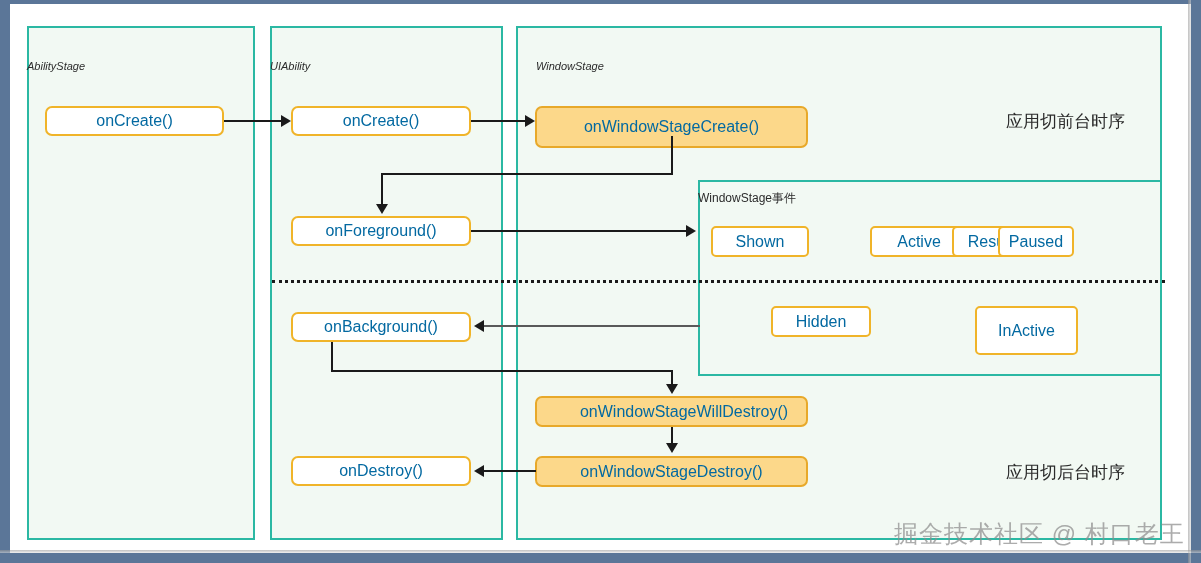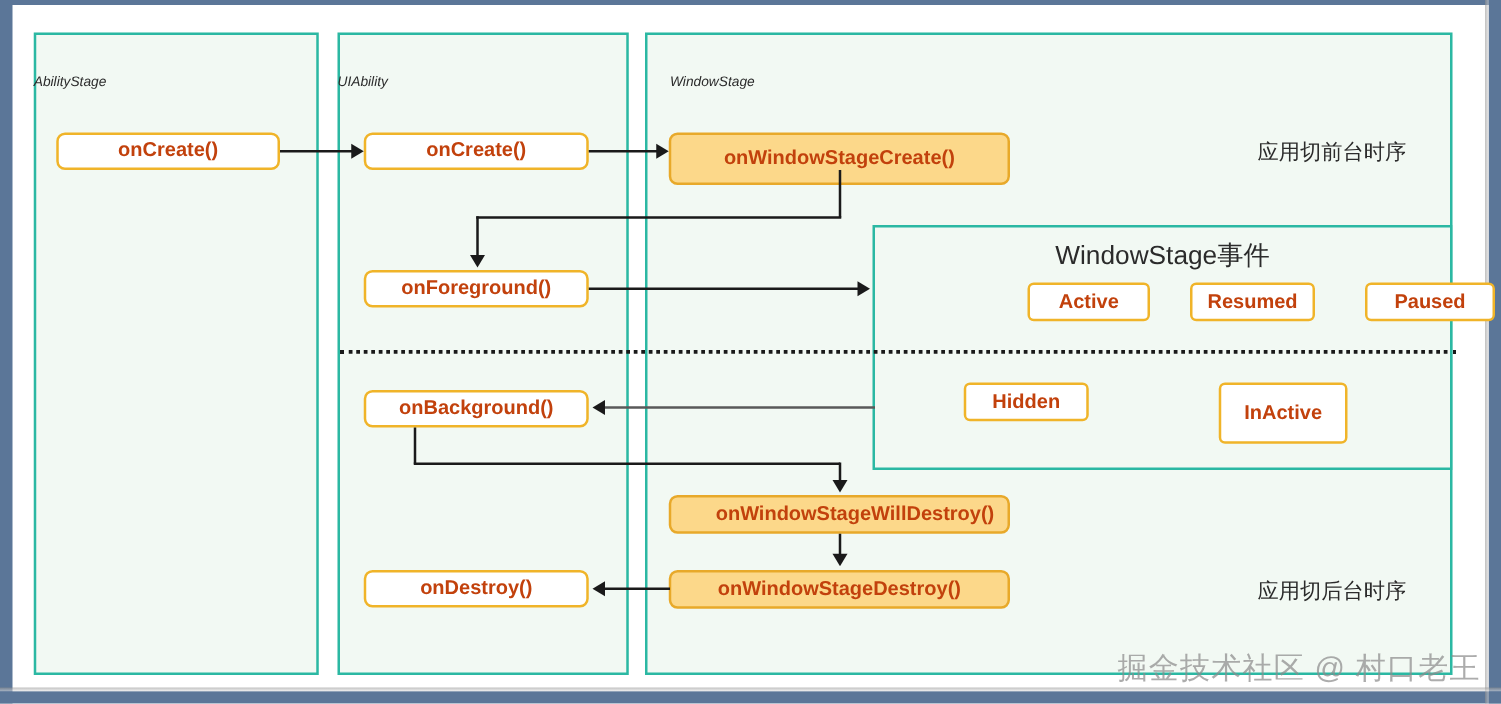--- a/index.html
+++ b/index.html
@@ -59,39 +59,37 @@
   .events-box {
     position: absolute;
     background: #f2f9f3;
     border: 2px solid #2bb8a3;
     box-sizing: border-box;
   }
   .events-title {
     position: absolute;
     left: 0; right: 0;
     top: 8px;
-    text-align: center;
-    font-size: 21px;
+    font-size: 12px;
     color: #2b2b2b;
     white-space: nowrap;
   }
 
   
   .node {
     position: absolute;
     box-sizing: border-box;
     border: 2px solid #f0b429;
     border-radius: 7px;
     display: flex;
     align-items: center;
     justify-content: center;
     font-size: 16px;
-    color: #c2410c;
-    white-space: nowrap;
-    font-weight: bold;
+    color: #0369a1;
+    white-space: nowrap;
   }
   .node.plain  { background: #ffffff; }
   .node.filled { background: #fcd88a; border-color:#e8a92a; }
   .node.evt {
     background: #ffffff;
     border: 2px solid #f0b429;
     border-radius: 5px;
     font-size: 16px;
   }
 
@@ -162,23 +160,24 @@
   <div class="panel" style="left:270px; top:26px; width:233px; height:514px;"></div>
   <div class="panel" style="left:516px; top:26px; width:646px; height:514px;"></div>
 
   <div class="panel-title" style="left:27px; width:228px; top:60px;">AbilityStage</div>
   <div class="panel-title" style="left:270px; width:233px; top:60px;">UIAbility</div>
   <div class="panel-title" style="left:536px; width:700px; top:60px;">WindowStage</div>
 
   <div class="events-box" style="left:698px; top:180px; width:464px; height:196px;"></div>
   <div class="events-title" style="left:698px; width:464px; top:190px;">WindowStage事件</div>
 
-  <div class="node evt" style="left:822px; top:226px; width:98px; height:31px;">Active</div>
+  <div class="node evt" style="left:711px; top:226px; width:98px; height:31px;">Shown</div>
+  <div class="node evt" style="left:870px; top:226px; width:98px; height:31px;">Active</div>
   <div class="node evt" style="left:952px; top:226px; width:100px; height:31px;">Resumed</div>
-  <div class="node evt" style="left:1092px; top:226px; width:104px; height:31px;">Paused</div>
+  <div class="node evt" style="left:998px; top:226px; width:76px; height:31px;">Paused</div>
 
   <div class="node evt" style="left:771px; top:306px; width:100px; height:31px;">Hidden</div>
   <div class="node evt" style="left:975px; top:306px; width:103px; height:49px;">InActive</div>
 
   <div class="node plain" style="left:45px; top:106px; width:179px; height:30px;">onCreate()</div>
 
   <div class="node plain" style="left:291px; top:106px; width:180px; height:30px;">onCreate()</div>
 
   <div class="node filled" style="left:535px; top:106px; width:273px; height:42px;">onWindowStageCreate()</div>
 

